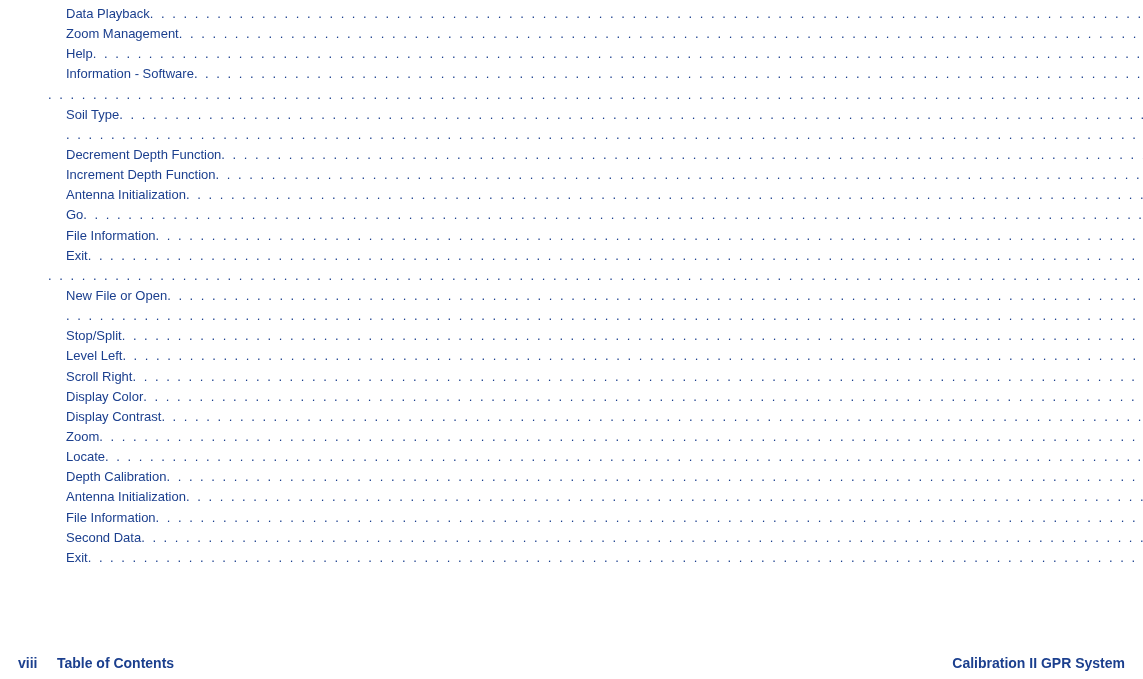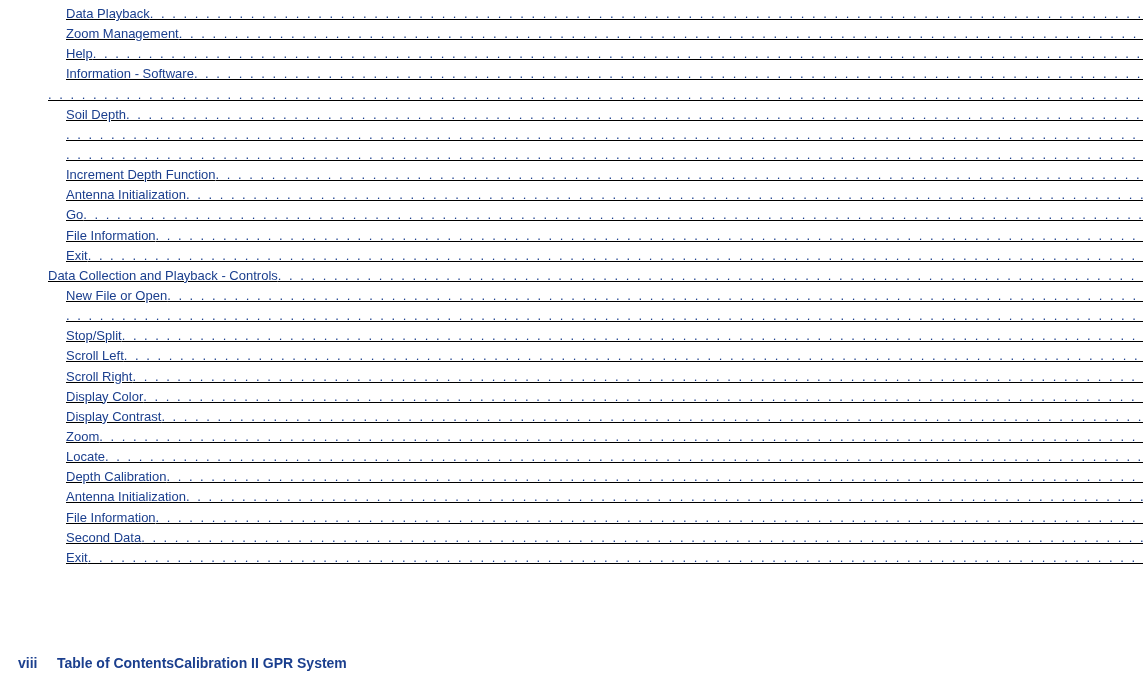--- a/index.html
+++ b/index.html
@@ -10,41 +10,41 @@
     width: 1143px;
     height: 679px;
     padding: 4px 18px 8px 18px;
     display: flex;
     flex-direction: column;
   }
   .cols {
     display: flex;
     flex: 1;
     gap: 28px;
-    text-decoration: underline;
   }
   .col { flex: 1; }
   .row {
     display: flex;
     align-items: baseline;
     white-space: nowrap;
     line-height: 1.55;
     color: #1b3f8e;
   }
   .label { flex: 0 0 auto; }
   .dots {
     flex: 1 1 auto;
     overflow: hidden;
     letter-spacing: 2px;
   }
   .dots::after { content: " . . . . . . . . . . . . . . . . . . . . . . . . . . . . . . . . . . . . . . . . . . . . . . . . . . . . . . . . . . . . . . . . . . . . . . . . . . . . . . . . . . . . . . . . . . . . . . . . . . . ."; }
   .ind0 { padding-left: 30px; }
   .ind1 { padding-left: 48px; }
   .footer {
     display: flex;
+    justify-content: space-between;
     color: #1b3f8e;
     font-weight: bold;
     font-size: 14px;
     padding-top: 10px;
   }
 </style>
 </head>
 <body>
 
 <div class="cols">
@@ -62,27 +62,28 @@
         <span class="dots"></span>
       </div>
       <div class="row ind1">
         <span class="label">Information - Software</span>
         <span class="dots"></span>
       </div>
       <div class="row ind0">
         <span class="dots"></span>
       </div>
       <div class="row ind1">
-        <span class="label">Soil Depth</span>
+        <span class="label">Soil Type</span>
         <span class="dots"></span>
       </div>
       <div class="row ind1">
         <span class="dots"></span>
       </div>
       <div class="row ind1">
+        <span class="label">Decrement Depth Function</span>
         <span class="dots"></span>
       </div>
       <div class="row ind1">
         <span class="label">Increment Depth Function</span>
         <span class="dots"></span>
       </div>
       <div class="row ind1">
         <span class="label">Antenna Initialization</span>
         <span class="dots"></span>
       </div>
@@ -92,36 +93,35 @@
       </div>
       <div class="row ind1">
         <span class="label">File Information</span>
         <span class="dots"></span>
       </div>
       <div class="row ind1">
         <span class="label">Exit</span>
         <span class="dots"></span>
       </div>
       <div class="row ind0">
-        <span class="label">Data Collection and Playback - Controls</span>
         <span class="dots"></span>
       </div>
       <div class="row ind1">
         <span class="label">New File or Open</span>
         <span class="dots"></span>
       </div>
       <div class="row ind1">
         <span class="dots"></span>
       </div>
       <div class="row ind1">
         <span class="label">Stop/Split</span>
         <span class="dots"></span>
       </div>
       <div class="row ind1">
-        <span class="label">Scroll Left</span>
+        <span class="label">Level Left</span>
         <span class="dots"></span>
       </div>
       <div class="row ind1">
         <span class="label">Scroll Right</span>
         <span class="dots"></span>
       </div>
       <div class="row ind1">
         <span class="label">Display Color</span>
         <span class="dots"></span>
       </div>

